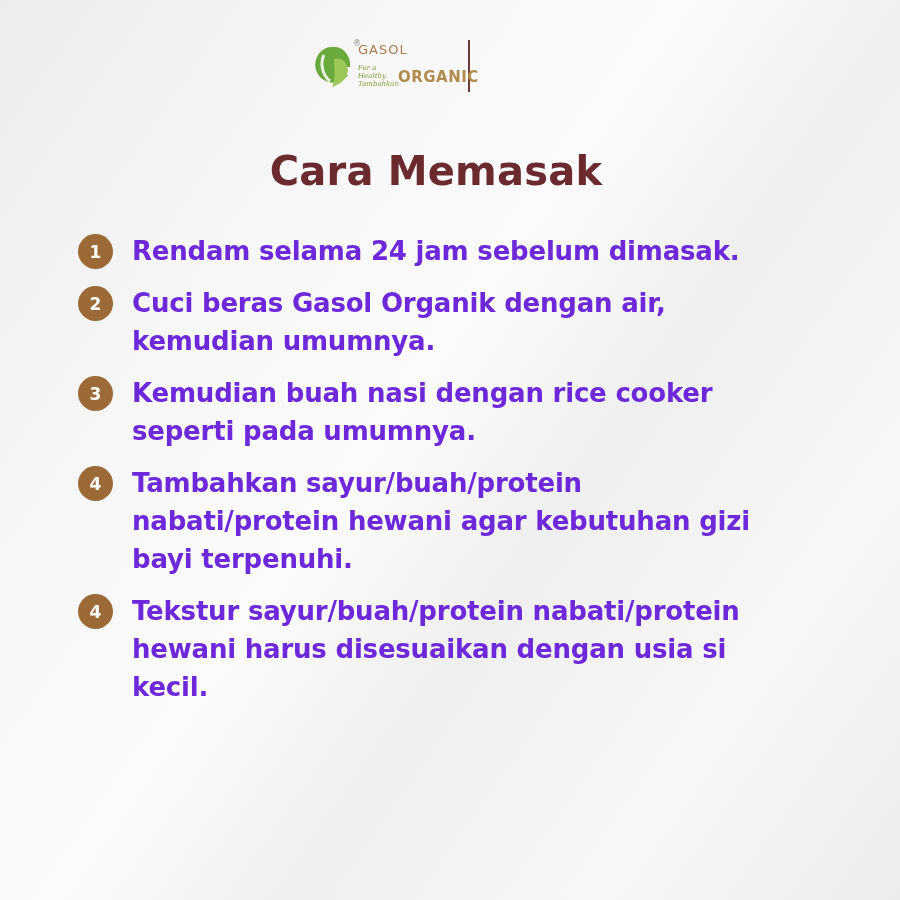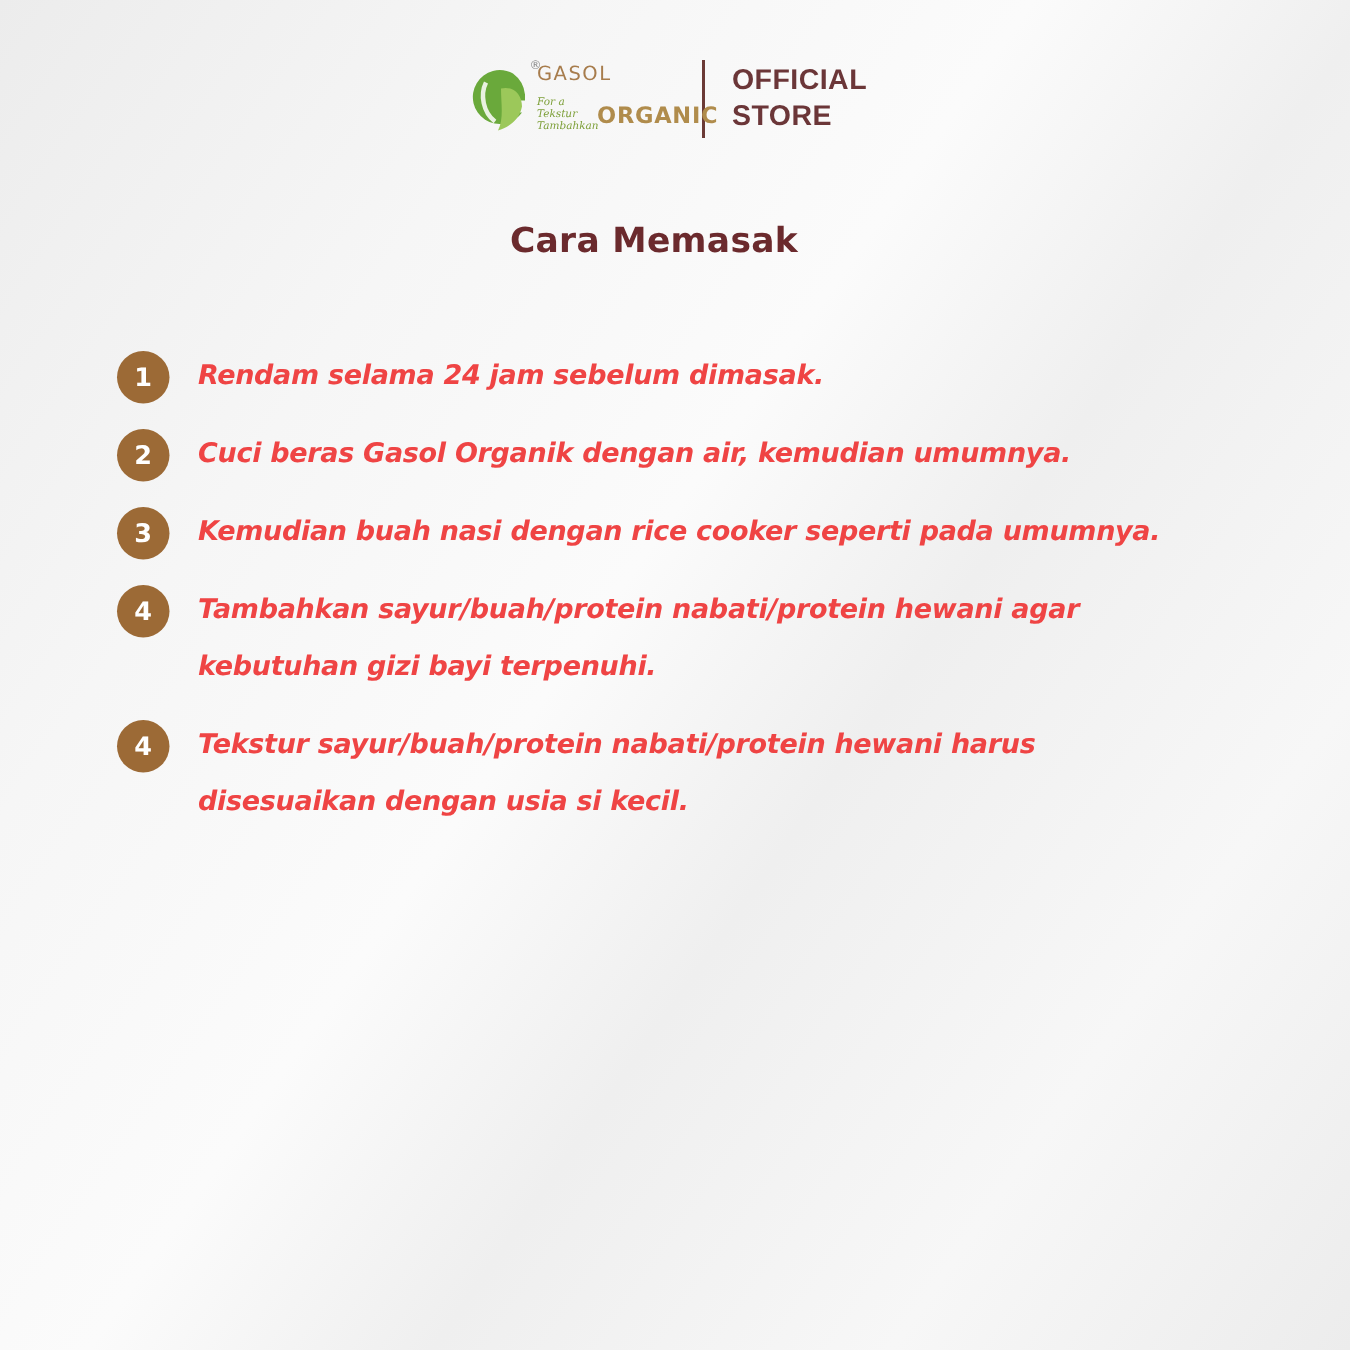--- a/index.html
+++ b/index.html
@@ -75,21 +75,21 @@
       letter-spacing: 0.3px;
     }
     .title {
       position: absolute;
       top: 148px;
       left: 0;
       width: 872px;
       text-align: center;
       font-family: "DejaVu Sans", sans-serif;
       font-weight: bold;
-      font-size: 23px;
+      font-size: 40px;
       color: #6b2a2d;
       letter-spacing: 0.2px;
     }
     .steps {
       position: absolute;
       top: 232px;
       left: 78px;
       width: 720px;
     }
     .step {
@@ -108,55 +108,50 @@
       font-weight: bold;
       font-size: 17px;
       display: flex;
       align-items: center;
       justify-content: center;
       margin-top: 2px;
     }
     .step-text {
       margin-left: 19px;
       font-family: "DejaVu Sans", sans-serif;
-      font-size: 18px;
+      font-size: 26px;
       line-height: 38px;
-      color: #ef4444;
+      color: #6d28d9;
       font-weight: 600;
       letter-spacing: -0.2px;
       width: 660px;
-      font-style: italic;
     }
   </style>
 </head>
 <body>
 
 <div class="header">
   <div class="logo">
     <svg class="logo-mark" viewBox="0 0 42 50">
       <path d="M30 8 A18 18 0 1 0 36 34 L24 34 L24 26 L38 26 L38 22 A20 20 0 0 0 30 8 Z" fill="#6aa93b"></path>
       <path d="M22 18 C30 16 36 22 36 30 C34 40 26 44 20 46 C24 38 22 28 22 18 Z" fill="#9cc85a"></path>
       <path d="M12 14 C8 22 10 34 18 40" stroke="#ffffff" stroke-width="3" fill="none" opacity="0.85"></path>
     </svg>
     <div class="logo-text">
       <span class="logo-reg">®</span>
       <span class="logo-word">GASOL</span>
       <div class="logo-tagline">
         <div>For a</div>
-        <div>Tekstur</div>
+        <div>Healthy</div>
         <div>Tambahkan</div>
       </div>
       <span class="logo-organic">ORGANIC</span>
     </div>
   </div>
   <div class="divider"></div>
-  <div class="official">
-    <div>OFFICIAL</div>
-    <div>STORE</div>
-  </div>
 </div>
 
 <h1 class="title">Cara Memasak</h1>
 
 <div class="steps">
   <div class="step">
     <div class="badge">1</div>
     <div class="step-text">Rendam selama 24 jam sebelum dimasak.</div>
   </div>
   <div class="step">

